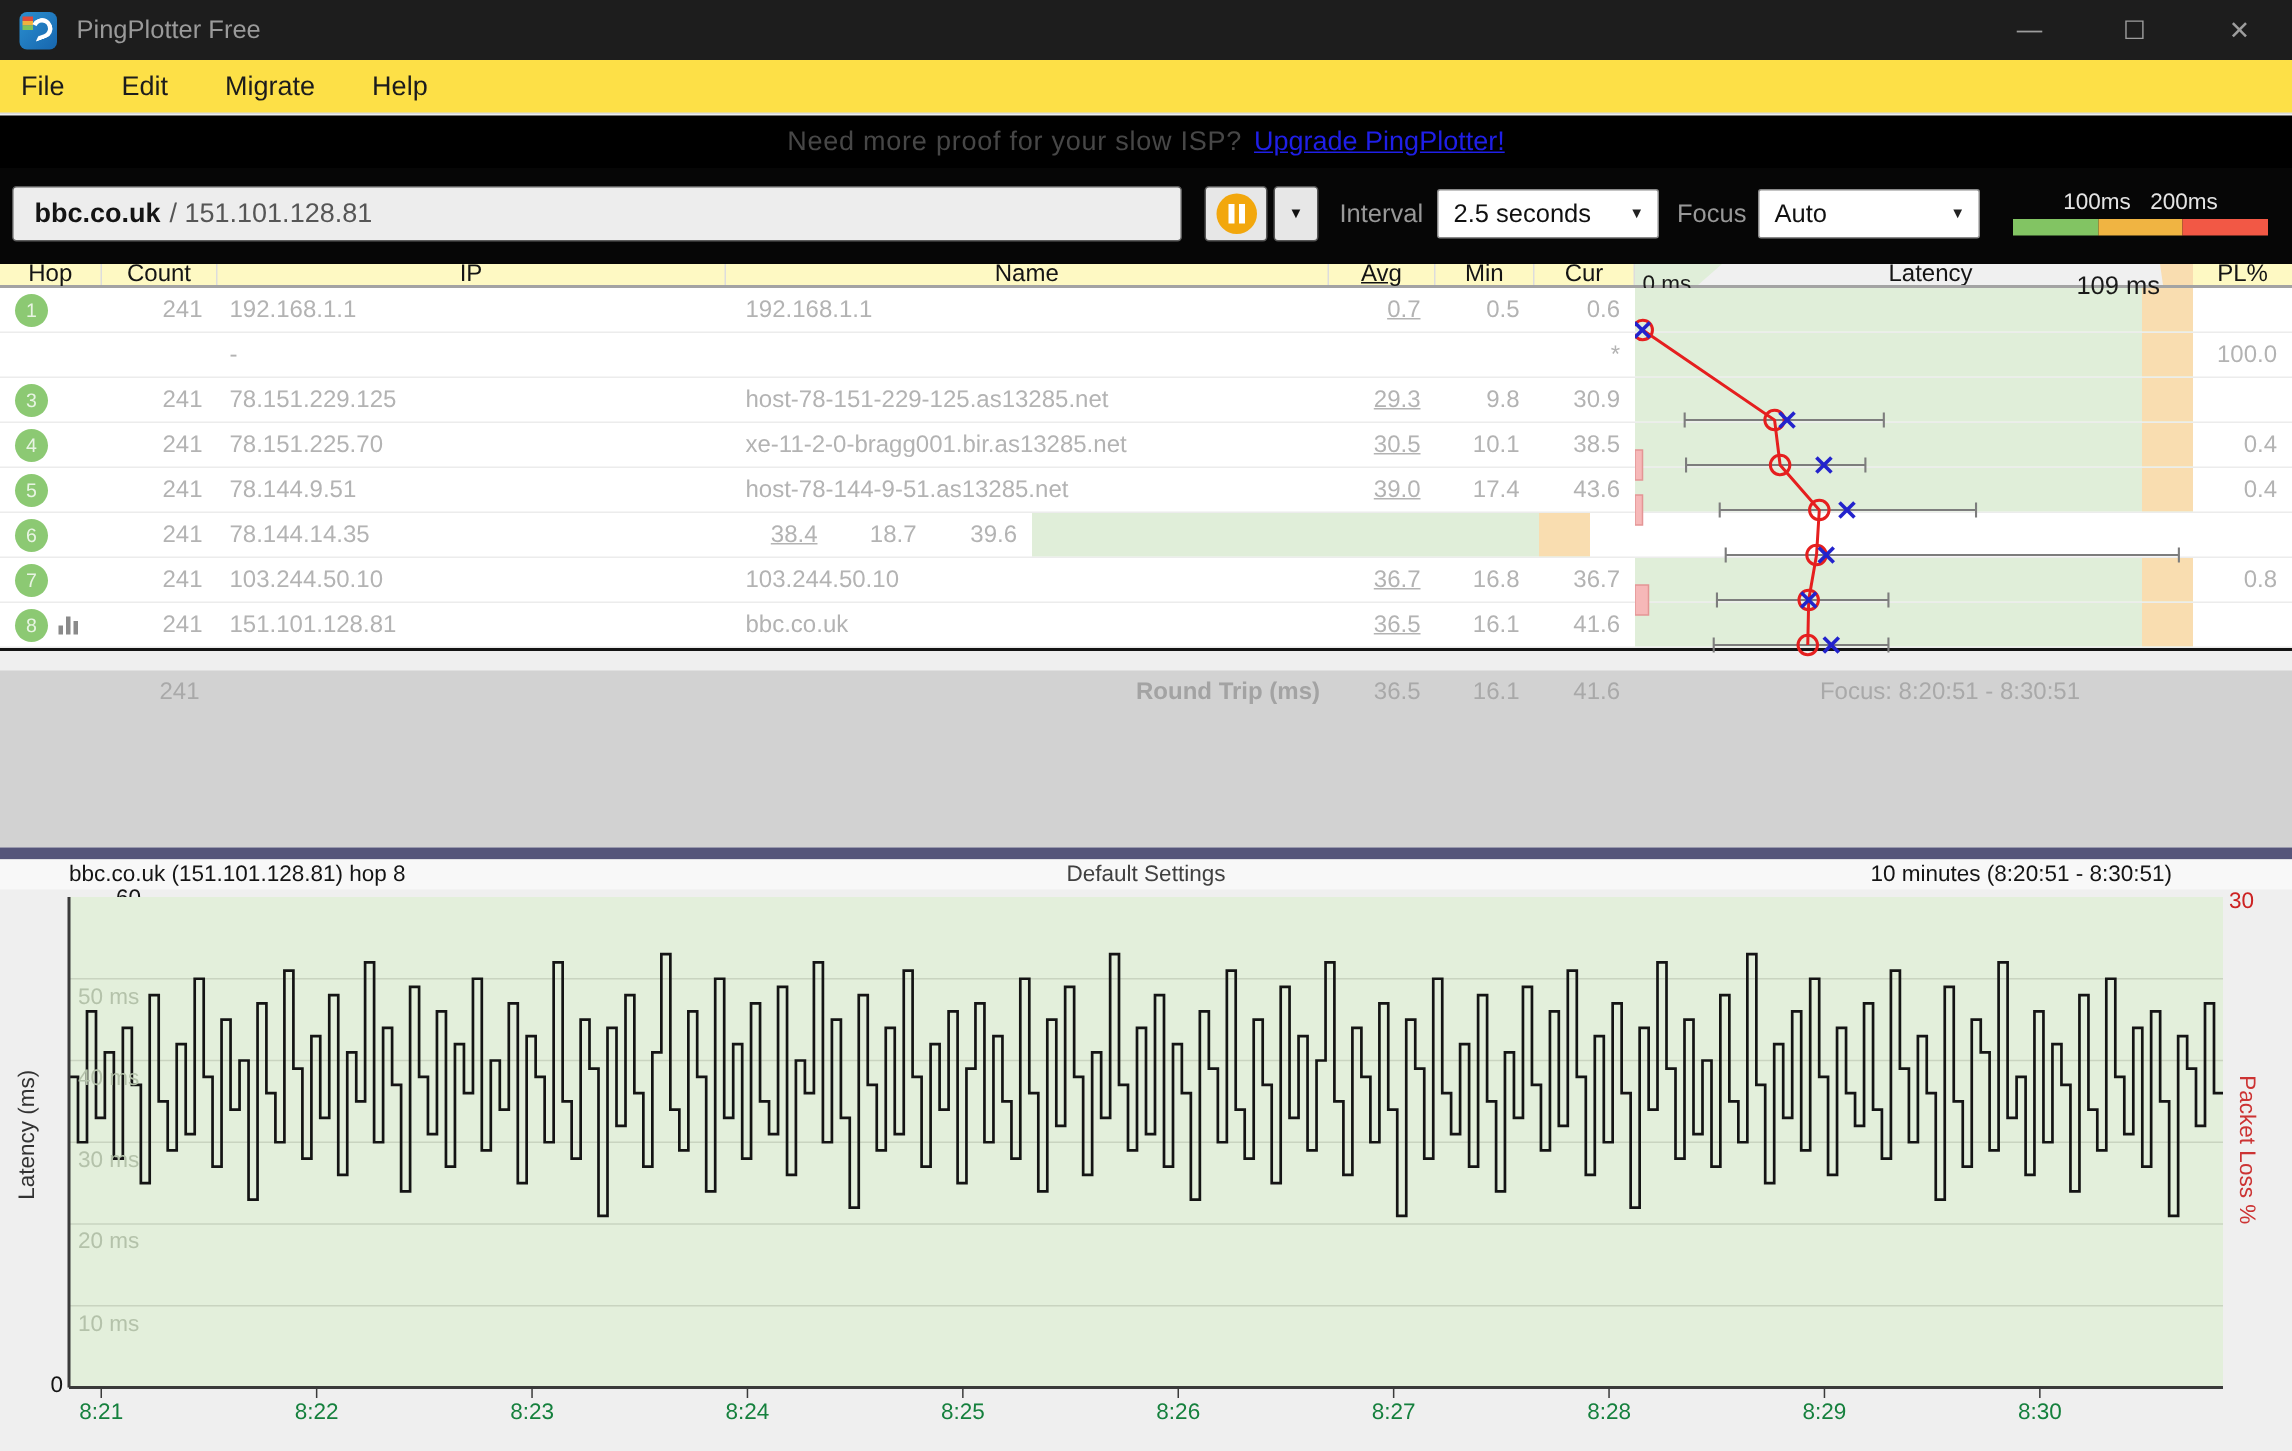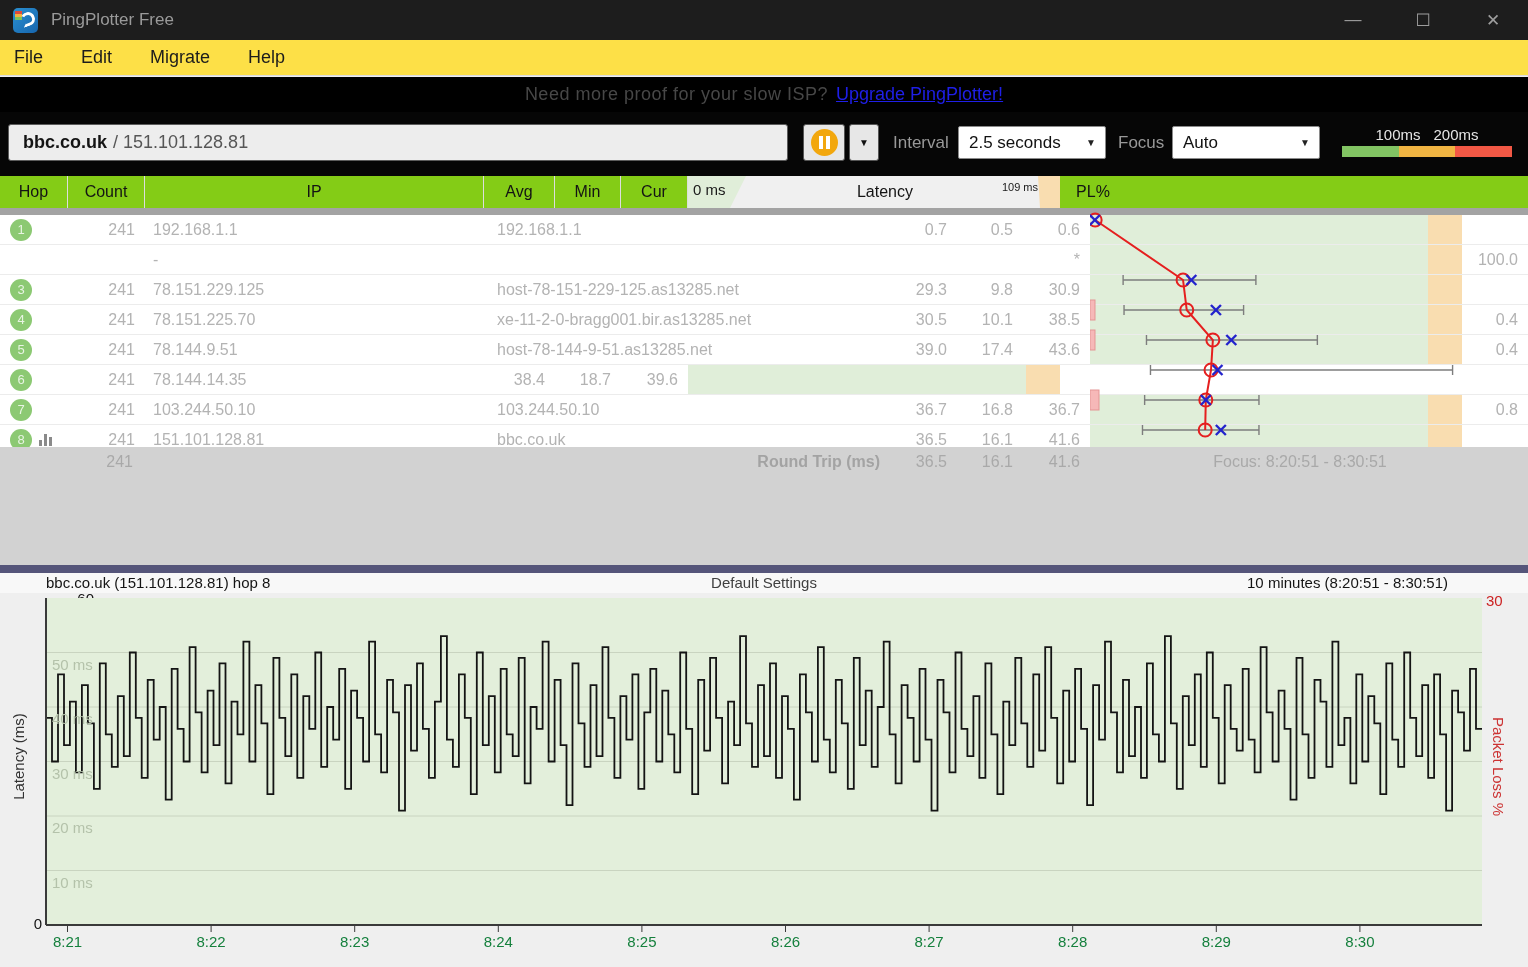--- a/index.html
+++ b/index.html
@@ -40,29 +40,29 @@
   .tool-label { position:absolute; top:21px; font-size:17px; color:#989898; }
   .selectbox { position:absolute; top:14px; width:148px; height:33px; background:#fff; border:1px solid #8a8a8a; border-radius:2px; display:flex; align-items:center; font-size:17px; color:#111; padding-left:10px; }
   .selectbox .sel-caret { position:absolute; right:9px; font-size:10px; color:#222; }
   .legend-labels { position:absolute; top:14px; left:1342px; width:170px; color:#e4e4e4; font-size:15px; }
   .legend-labels span { position:absolute; transform:translateX(-50%); }
   .legend-bar { position:absolute; top:34px; left:1342px; width:170px; height:11px; display:flex; }
   .legend-bar div { flex:1; height:100%; }
 
   
   .tablewrap { position:absolute; left:0; top:176px; width:1528px; }
-  .thead { display:flex; height:39px; background:#84cc16; border-bottom:7px solid #a3a3a3; font-size:16px; color:#141414; align-items:stretch; }
+  .thead { display:flex; height:16px; background:#fef9c3; border-bottom:2px solid #a3a3a3; font-size:16px; color:#141414; align-items:stretch; }
   .thead .hc { display:flex; align-items:center; justify-content:center; border-right:1px solid #dddddd; }
   .c-hop{width:68px;} .c-count{width:77px;} .c-ip{width:339px;} .c-name{width:402px;}
-  .c-avg{width:71px;} .c-min{width:66px;} .c-cur{width:67px;} .c-lat{width:372px;} .c-pl{width:66px;}
+  .c-avg{width:71px;text-decoration:underline;} .c-min{width:66px;} .c-cur{width:67px;} .c-lat{width:372px;} .c-pl{width:66px;}
   .lat-head { position:relative; background:#e0eed9; border-right:none !important; }
   .lat-head .orange-band, .latcell .orange-band { position:absolute; left:338px; top:0; width:34px; height:100%; background:#f9ddb0; }
   .lat-trap { position:absolute; left:42px; top:0; width:310px; height:100%; background:#f0f0f0; clip-path:polygon(16px 0, calc(100% - 2px) 0, 100% 100%, 0 100%); display:flex; align-items:center; justify-content:center; }
   .lat-left { position:absolute; left:5px; top:5px; font-size:15px; color:#1a1a1a; }
-  .lat-right { position:absolute; right:22px; top:5px; font-size:11px; color:#1a1a1a; z-index:3; }
+  .lat-right { position:absolute; right:22px; top:5px; font-size:17px; color:#1a1a1a; z-index:3; }
   .rows { position:relative; border-bottom:2px solid #141414; }
   .hrow { display:flex; height:30px; background:#fff; border-bottom:1px solid #ececec; font-size:16px; color:#b3b3b3; }
   .hrow .cell { display:flex; align-items:center; }
   .cell.num { justify-content:flex-end; padding-right:10px; }
   .cell.c-ip { padding-left:8px; } .cell.c-name { padding-left:13px; }
   .hopdot { width:22px; height:22px; border-radius:50%; background:#8cc973; color:rgba(255,255,255,.8); font-size:13px; display:flex; align-items:center; justify-content:center; margin-left:10px; }
   .graphbars { display:flex; align-items:flex-end; gap:2px; margin-left:7px; height:12px; }
   .graphbars div { width:3px; background:#8a8a8a; }
   .latcell { position:relative; background:#e0eed9; overflow:hidden; }
   .minisvg { position:absolute; left:1090px; top:29px; width:372px; height:240px; pointer-events:none; z-index:5; }
@@ -160,20 +160,21 @@
       <div style="background: rgb(240, 180, 66);"></div>
       <div style="background: rgb(242, 88, 69);"></div>
     </div>
   </div>
 
   <div class="tablewrap">
     <div class="thead">
       <div class="hc c-hop">Hop</div>
       <div class="hc c-count">Count</div>
       <div class="hc c-ip">IP</div>
+      <div class="hc c-name">Name</div>
       <div class="hc c-avg">Avg</div>
       <div class="hc c-min">Min</div>
       <div class="hc c-cur">Cur</div>
       <div class="hc c-lat lat-head">
         <div class="orange-band"></div>
         <div class="lat-trap">
             <span>Latency</span>
           </div>
         <span class="lat-left">0 ms</span>
         <span class="lat-right">109 ms</span>

